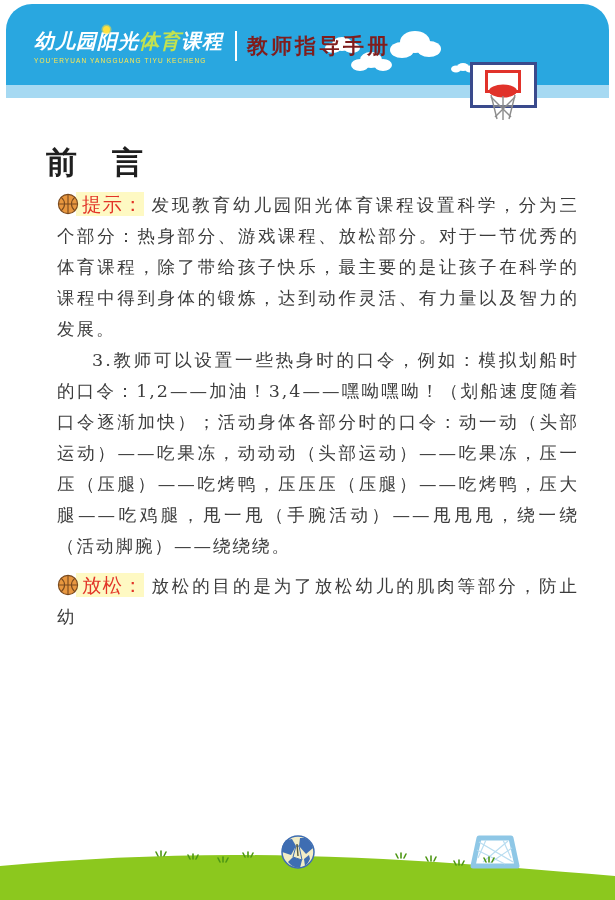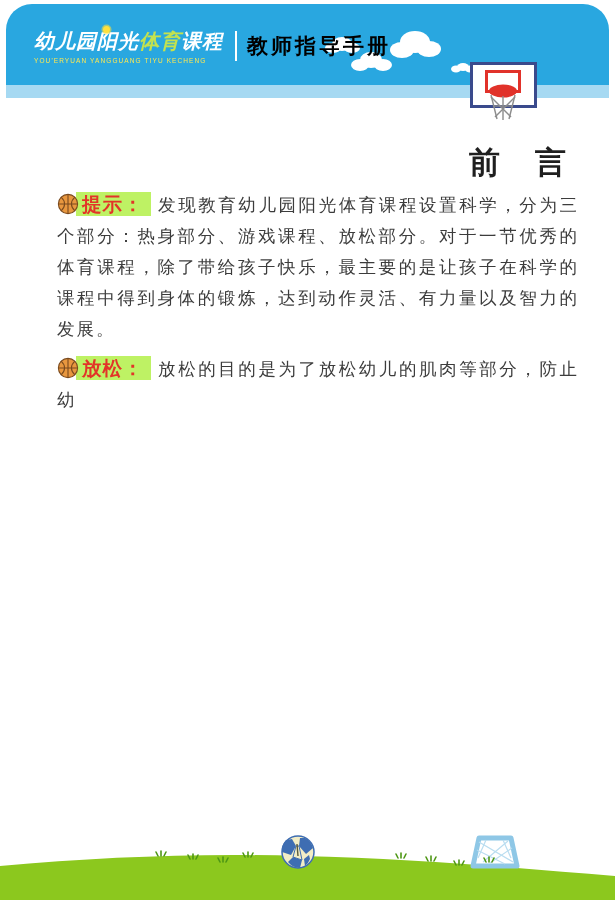--- a/index.html
+++ b/index.html
@@ -66,21 +66,21 @@
     white-space: nowrap;
   }
   .logo-divider {
     width: 2px; height: 30px;
     background: #ffffff;
     margin: 0 10px 0 12px;
   }
   .booklet {
     font-weight: bold;
     font-size: 21px;
-    color: #000000;
+    color: #7f1d1d;
     letter-spacing: 3px;
     white-space: nowrap;
   }
 
   
   .hoop {
     position: absolute;
     left: 470px; top: 62px;
     z-index: 3;
     line-height: 0;
@@ -90,21 +90,21 @@
   .main {
     position: relative;
     z-index: 1;
     padding: 146px 36px 0 57px;
   }
   .page-title {
     font-size: 31px;
     line-height: 34px;
     font-weight: bold;
     color: #1f1f1f;
-    text-align: right;
+    text-align: left;
     letter-spacing: 2px;
     transform: translateX(-11px);
     font-family: "Liberation Sans", "DejaVu Sans", sans-serif;
   }
   .body-copy {
     margin-top: 10px;
     font-family: "DejaVu Serif", "Liberation Serif", serif;
     font-size: 17.5px;
     line-height: 31px;
     letter-spacing: 2px;
@@ -119,27 +119,27 @@
     display: inline-block;
     width: 22px; height: 22px;
     vertical-align: -4px;
     margin-right: -3px;
     position: relative;
     z-index: 1;
     line-height: 0;
   }
   .tag {
     display: inline-block;
-    background: #bef264;
+    background: #fef9c3;
     color: #e23428;
-    font-weight: bold;
+    font-weight: normal;
     font-size: 19.5px;
     line-height: 24px;
     letter-spacing: 1px;
-    padding: 0 7px 0 6px;
+    padding: 0 0 0 6px;
     margin-right: 7px;
     font-family: "Liberation Sans", "DejaVu Sans", sans-serif;
   }
 
   
   .footer-scene {
     position: absolute;
     left: 0; bottom: 0;
     width: 615px; height: 72px;
     z-index: 2;
@@ -204,20 +204,21 @@
 
     <div class="body-copy">
       <p class="para">
         <span class="ball-icon"><svg width="22" height="22" viewBox="0 0 24 24">
               <circle cx="12" cy="12" r="10.5" fill="#e8973f" stroke="#7a4a1e" stroke-width="1.2"></circle>
               <path d="M2,12 H22 M12,2 V22 M4.5,4.5 C9.5,9 9.5,15 4.5,19.5 M19.5,4.5 C14.5,9 14.5,15 19.5,19.5" stroke="#7a4a1e" stroke-width="1.2" fill="none"></path>
             </svg></span><span class="tag">提示：</span><span>发现教育幼儿园阳光体育课程设置科学，分为三个部分：热身部分、游戏课程、放松部分。对于一节优秀的体育课程，除了带给孩子快乐，最主要的是让孩子在科学的课程中得到身体的锻炼，达到动作灵活、有力量以及智力的发展。</span>
       </p>
 
 
+      <p class="para indent">3.教师可以设置一些热身时的口令，例如：模拟划船时的口令：1,2——加油！3,4——嘿呦嘿呦！（划船速度随着口令逐渐加快）；活动身体各部分时的口令：动一动（头部运动）——吃果冻，动动动（头部运动）——吃果冻，压一压（压腿）——吃烤鸭，压压压（压腿）——吃烤鸭，压大腿——吃鸡腿，甩一甩（手腕活动）——甩甩甩，绕一绕（活动脚腕）——绕绕绕。</p>
 
       <p class="para relax">
         <span class="ball-icon"><svg width="22" height="22" viewBox="0 0 24 24">
               <circle cx="12" cy="12" r="10.5" fill="#e8973f" stroke="#7a4a1e" stroke-width="1.2"></circle>
               <path d="M2,12 H22 M12,2 V22 M4.5,4.5 C9.5,9 9.5,15 4.5,19.5 M19.5,4.5 C14.5,9 14.5,15 19.5,19.5" stroke="#7a4a1e" stroke-width="1.2" fill="none"></path>
             </svg></span><span class="tag">放松：</span><span>放松的目的是为了放松幼儿的肌肉等部分，防止幼</span>
       </p>
     </div>
   </div>
 

